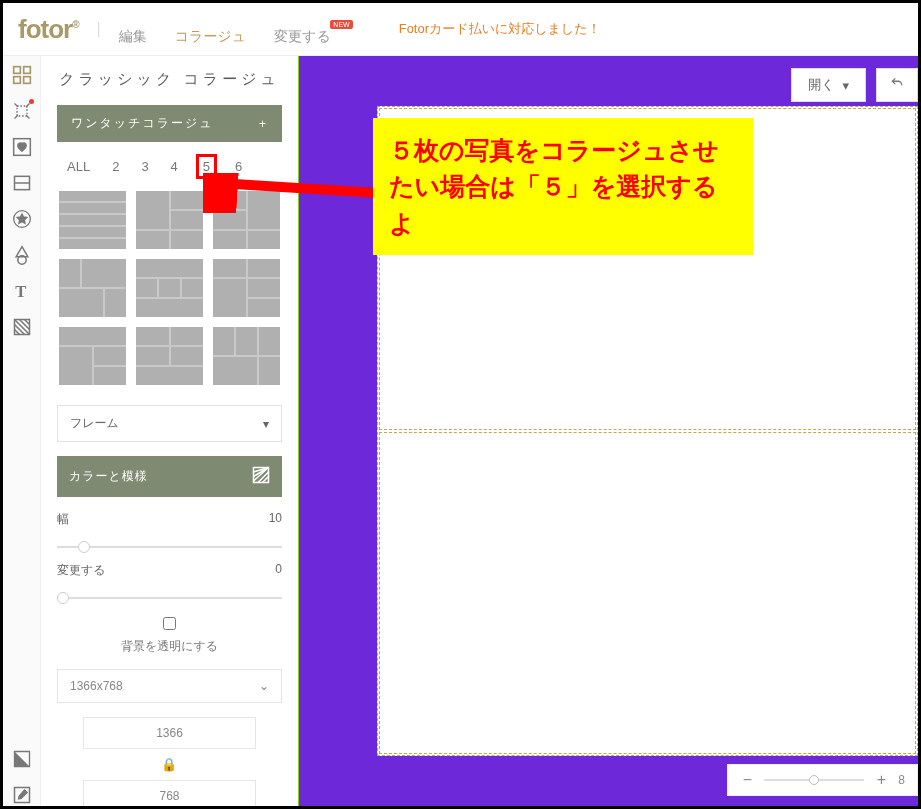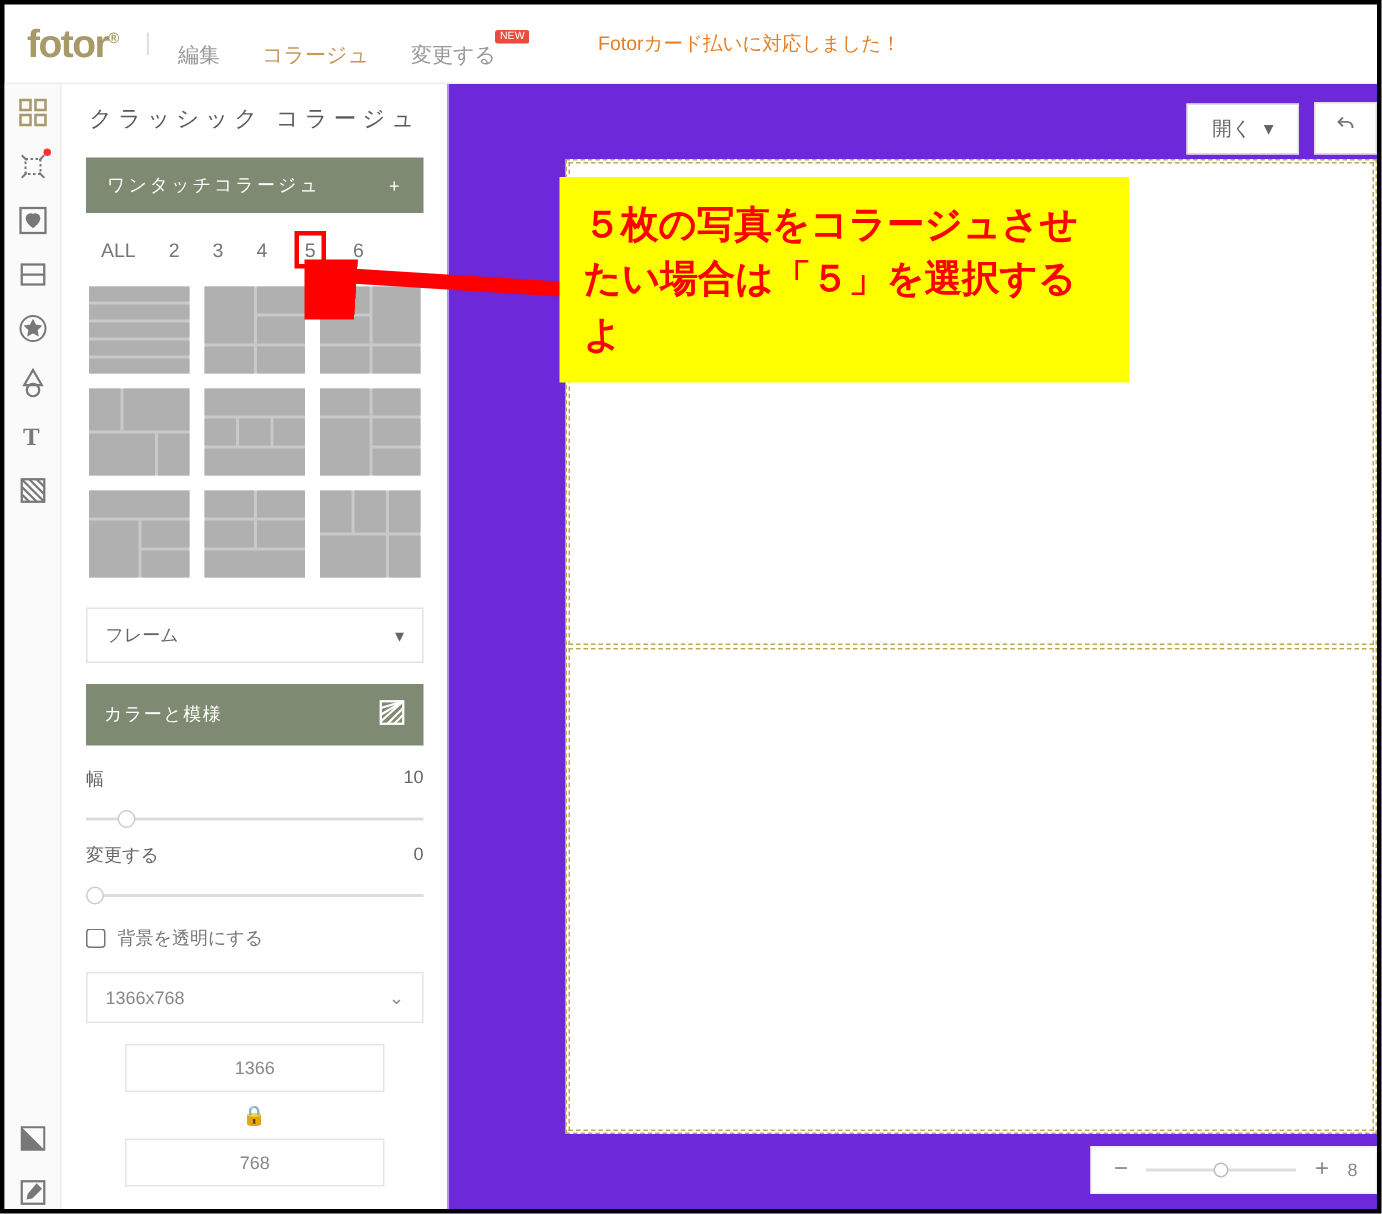--- a/index.html
+++ b/index.html
@@ -28,21 +28,21 @@
 .templates { display: grid; grid-template-columns: repeat(3, 1fr); gap: 6px; margin-bottom: 18px; }
 .tmpl { background: #fff; padding: 2px; cursor: pointer; }
 .tmpl-inner { background: #c9c9c9; width: 100%; height: 58px; display: grid; gap: 2px; padding: 0; }
 .cell { background: #b0b0b0; }
 .frame-select { border: 1px solid #e2e2e2; padding: 9px 12px; font-size: 12px; color: #666; display: flex; justify-content: space-between; align-items: center; cursor: pointer; margin-bottom: 14px; }
 .color-pattern { background: #7f8a72; color: #fff; font-size: 12px; padding: 10px 12px; display: flex; justify-content: space-between; align-items: center; cursor: pointer; margin-bottom: 14px; letter-spacing: 1px; }
 .slider-row { margin-bottom: 10px; }
 .slider-label { display: flex; justify-content: space-between; font-size: 12px; color: #666; margin-bottom: 6px; }
 .slider { width: 100%; -webkit-appearance: none; height: 2px; background: #ddd; outline: none; }
 .slider::-webkit-slider-thumb { -webkit-appearance: none; width: 12px; height: 12px; background: #fff; border: 1px solid #ccc; border-radius: 50%; cursor: pointer; }
-.check-row { display: flex; align-items: center; gap: 8px; font-size: 12px; color: #777; margin: 14px 0; }
+.check-row { display: flex; align-items: center; gap: 8px; font-size: 12px; color: #777; margin: 14px 0; flex-direction: column; }
 .check-row input { width: 13px; height: 13px; }
 .size-select { border: 1px solid #e5e5e5; padding: 9px 12px; font-size: 12px; color: #888; display: flex; justify-content: space-between; align-items: center; cursor: pointer; margin-bottom: 14px; }
 .dim-row { display: flex; align-items: center; gap: 8px; margin-bottom: 16px; flex-direction: column; }
 .dim-input { flex: 1; border: 1px solid #e5e5e5; padding: 8px; text-align: center; font-size: 12px; color: #888; }
 .lock-icon { color: #bbb; font-size: 13px; }
 .apply-btn { background: #b5a274; color: #fff; border: none; padding: 8px 24px; font-size: 13px; cursor: pointer; display: block; margin: 0 auto; }
 .canvas-wrap { flex: 1; background: #6d28d9; position: relative; }
 .canvas-toolbar { position: absolute; top: 12px; right: 0; display: flex; gap: 10px; align-items: center; }
 .open-btn { background: #fff; border: 1px solid #ddd; padding: 7px 16px; font-size: 13px; color: #666; display: flex; align-items: center; gap: 8px; cursor: pointer; }
 .undo-btn { background: #fff; border: 1px solid #ddd; padding: 7px 12px; cursor: pointer; color: #777; }

